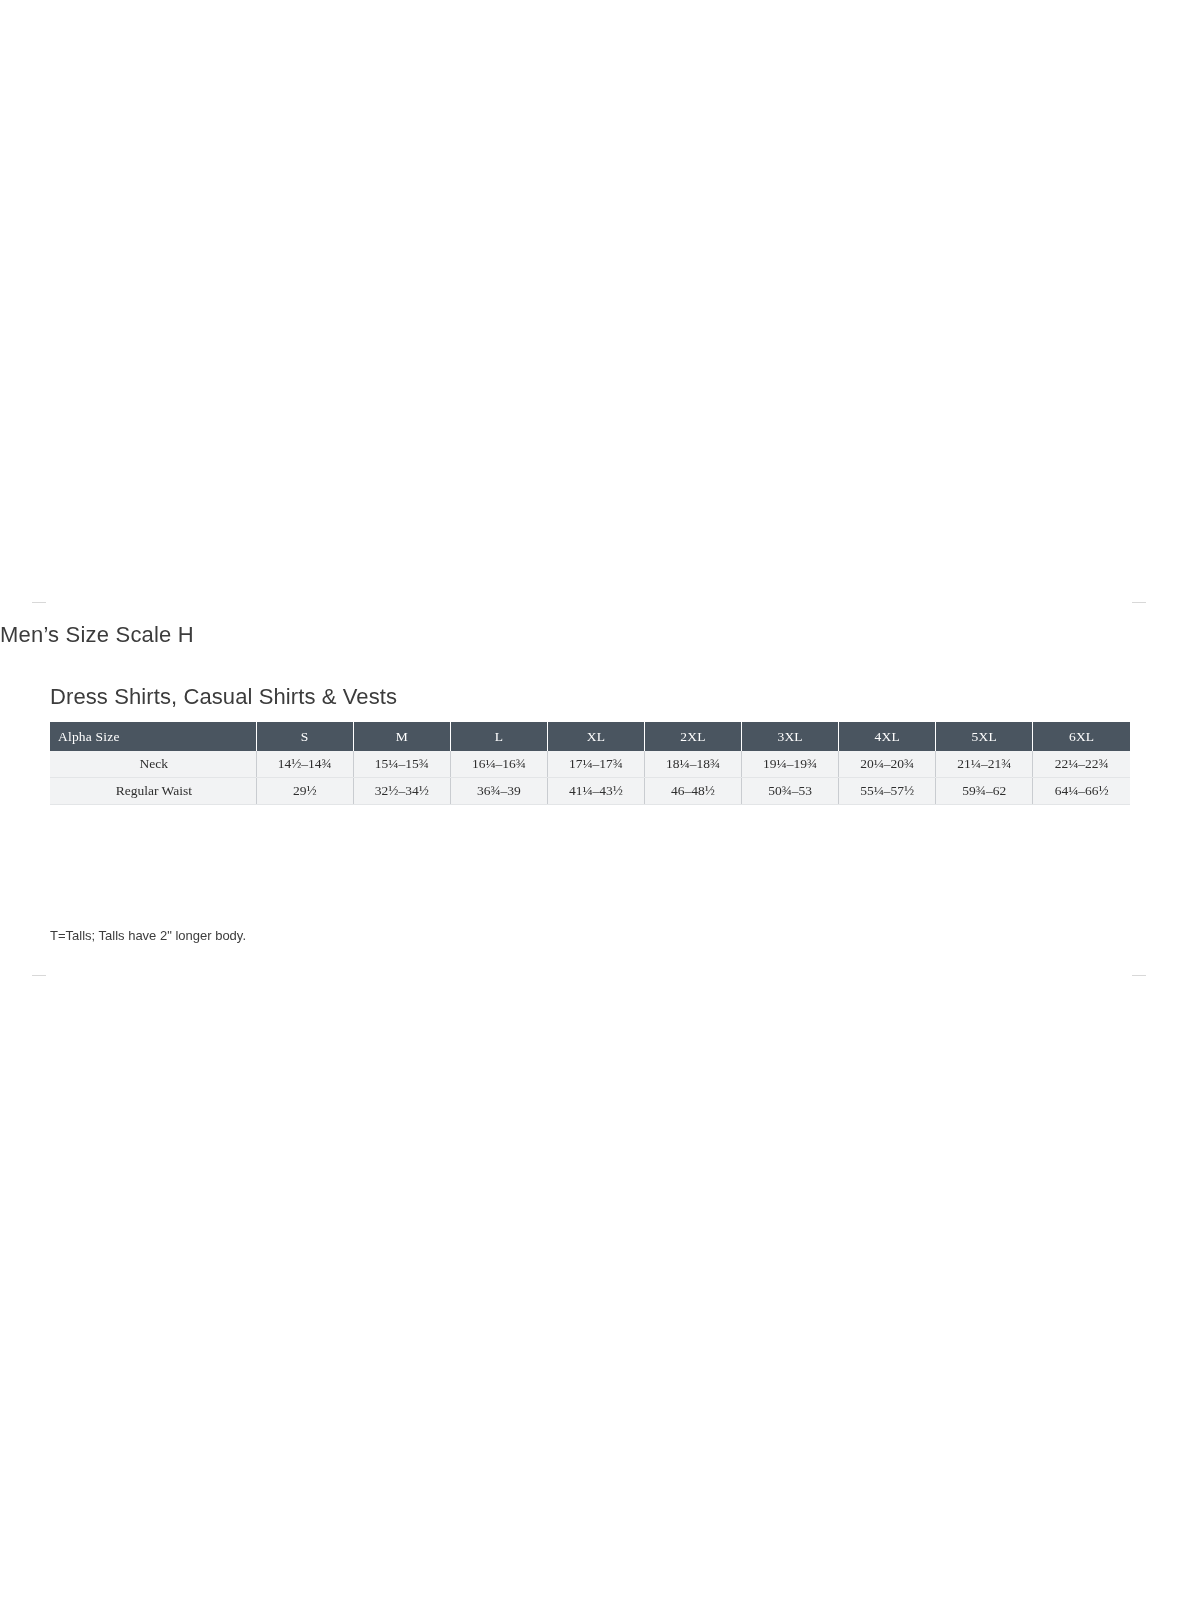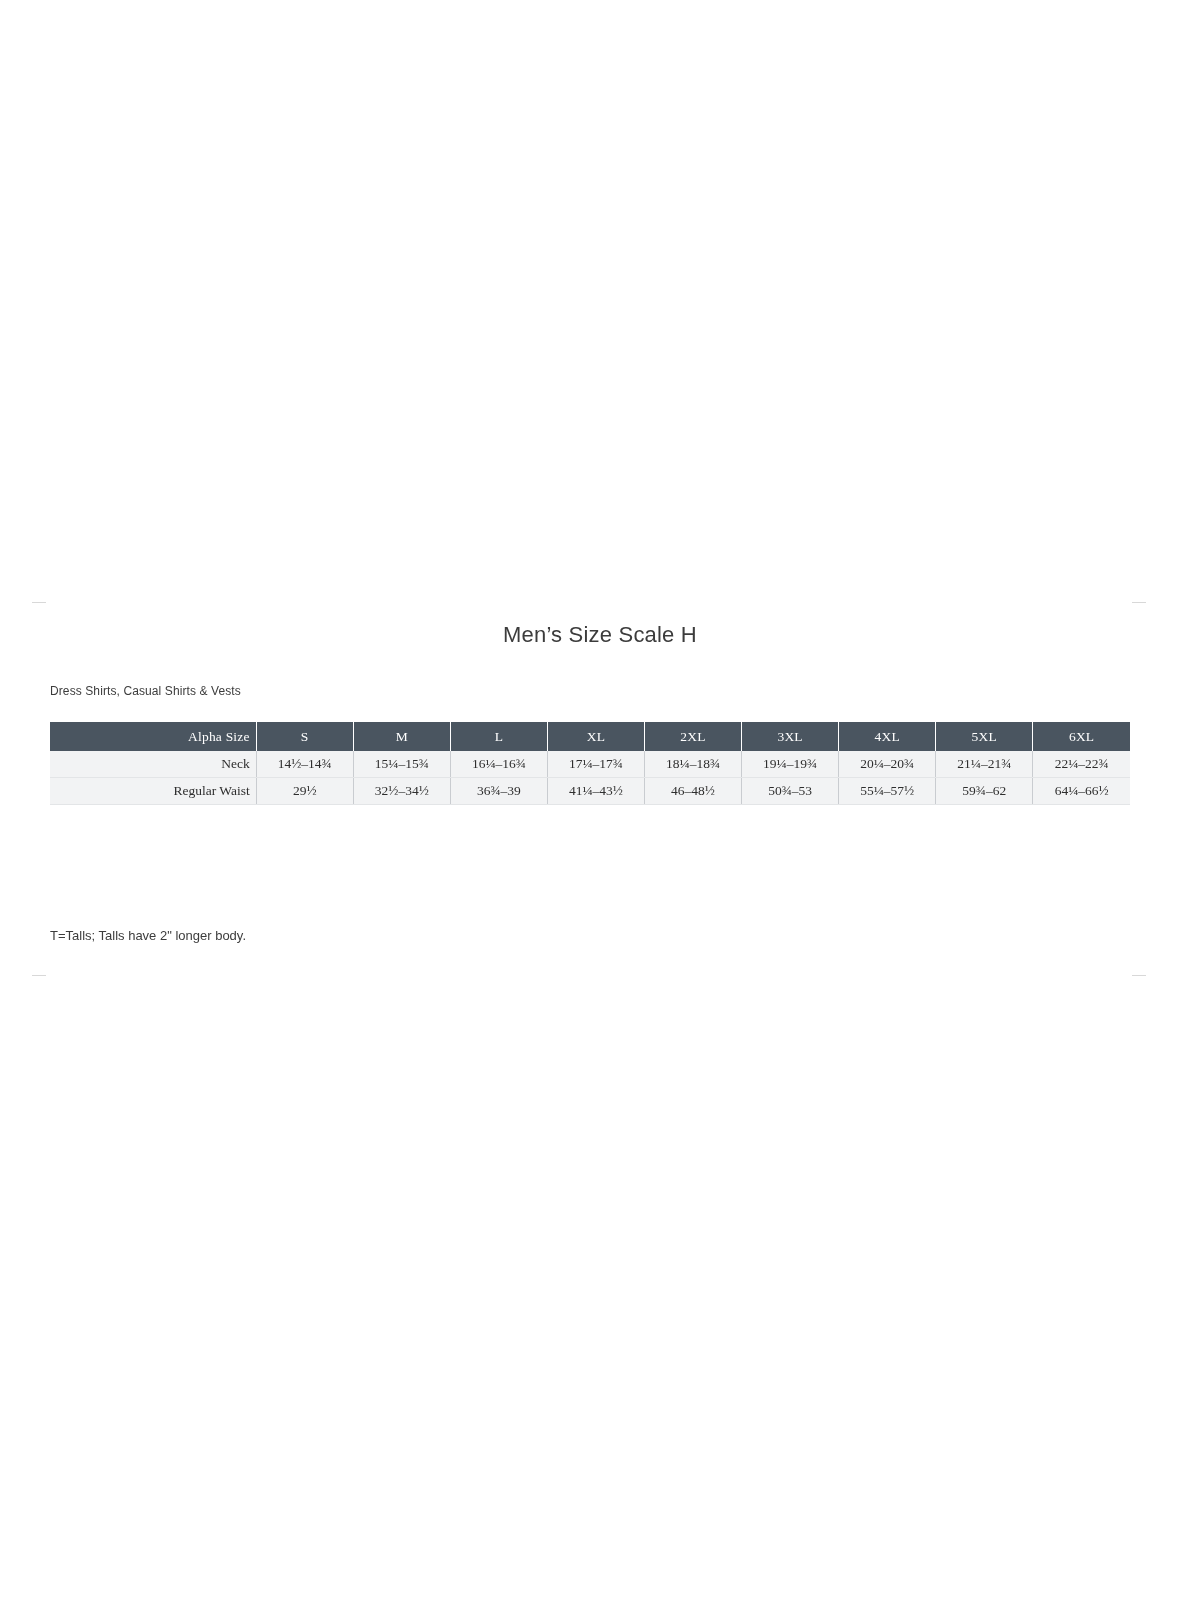--- a/index.html
+++ b/index.html
@@ -21,32 +21,32 @@
     top: 0; left: 0;
     width: 1200px;
     height: 1600px;
   }
 
   .doc-title {
     position: absolute;
     top: 622px;
     left: 0;
     width: 1200px;
-    text-align: center;
+    text-align: left;
     font-size: 22px;
     font-weight: 400;
     color: #3c3c3c;
     letter-spacing: 0.2px;
   }
 
   .section-heading {
     position: absolute;
     top: 684px;
     left: 50px;
-    font-size: 12px;
+    font-size: 22px;
     font-weight: 400;
     color: #3c3c3c;
     letter-spacing: 0.1px;
   }
 
   .table-wrap {
     position: absolute;
     top: 722px;
     left: 50px;
     width: 1080px;
@@ -65,40 +65,40 @@
     color: #ffffff;
     font-weight: 400;
     font-size: 13.5px;
     padding: 5px 6px;
     text-align: center;
     border-right: 1px solid #ffffff;
     height: 19px;
     letter-spacing: 0.2px;
   }
   table.size-table thead th.rowhead {
-    text-align: right;
+    text-align: left;
     padding-left: 8px;
   }
   table.size-table thead th:last-child {
     border-right: none;
   }
 
   table.size-table tbody td {
     padding: 4px 6px;
     text-align: center;
     border-right: 1px solid #c9ccd0;
     border-bottom: 1px solid #e3e5e7;
     height: 18px;
     white-space: nowrap;
   }
   table.size-table tbody td:last-child {
     border-right: none;
   }
   table.size-table tbody td.rowhead {
-    text-align: right;
+    text-align: center;
     padding-left: 8px;
     white-space: nowrap;
   }
   table.size-table tbody tr.alt td {
     background: #f2f3f4;
   }
   table.size-table tbody tr.plain td {
     background: #ffffff;
   }
 

